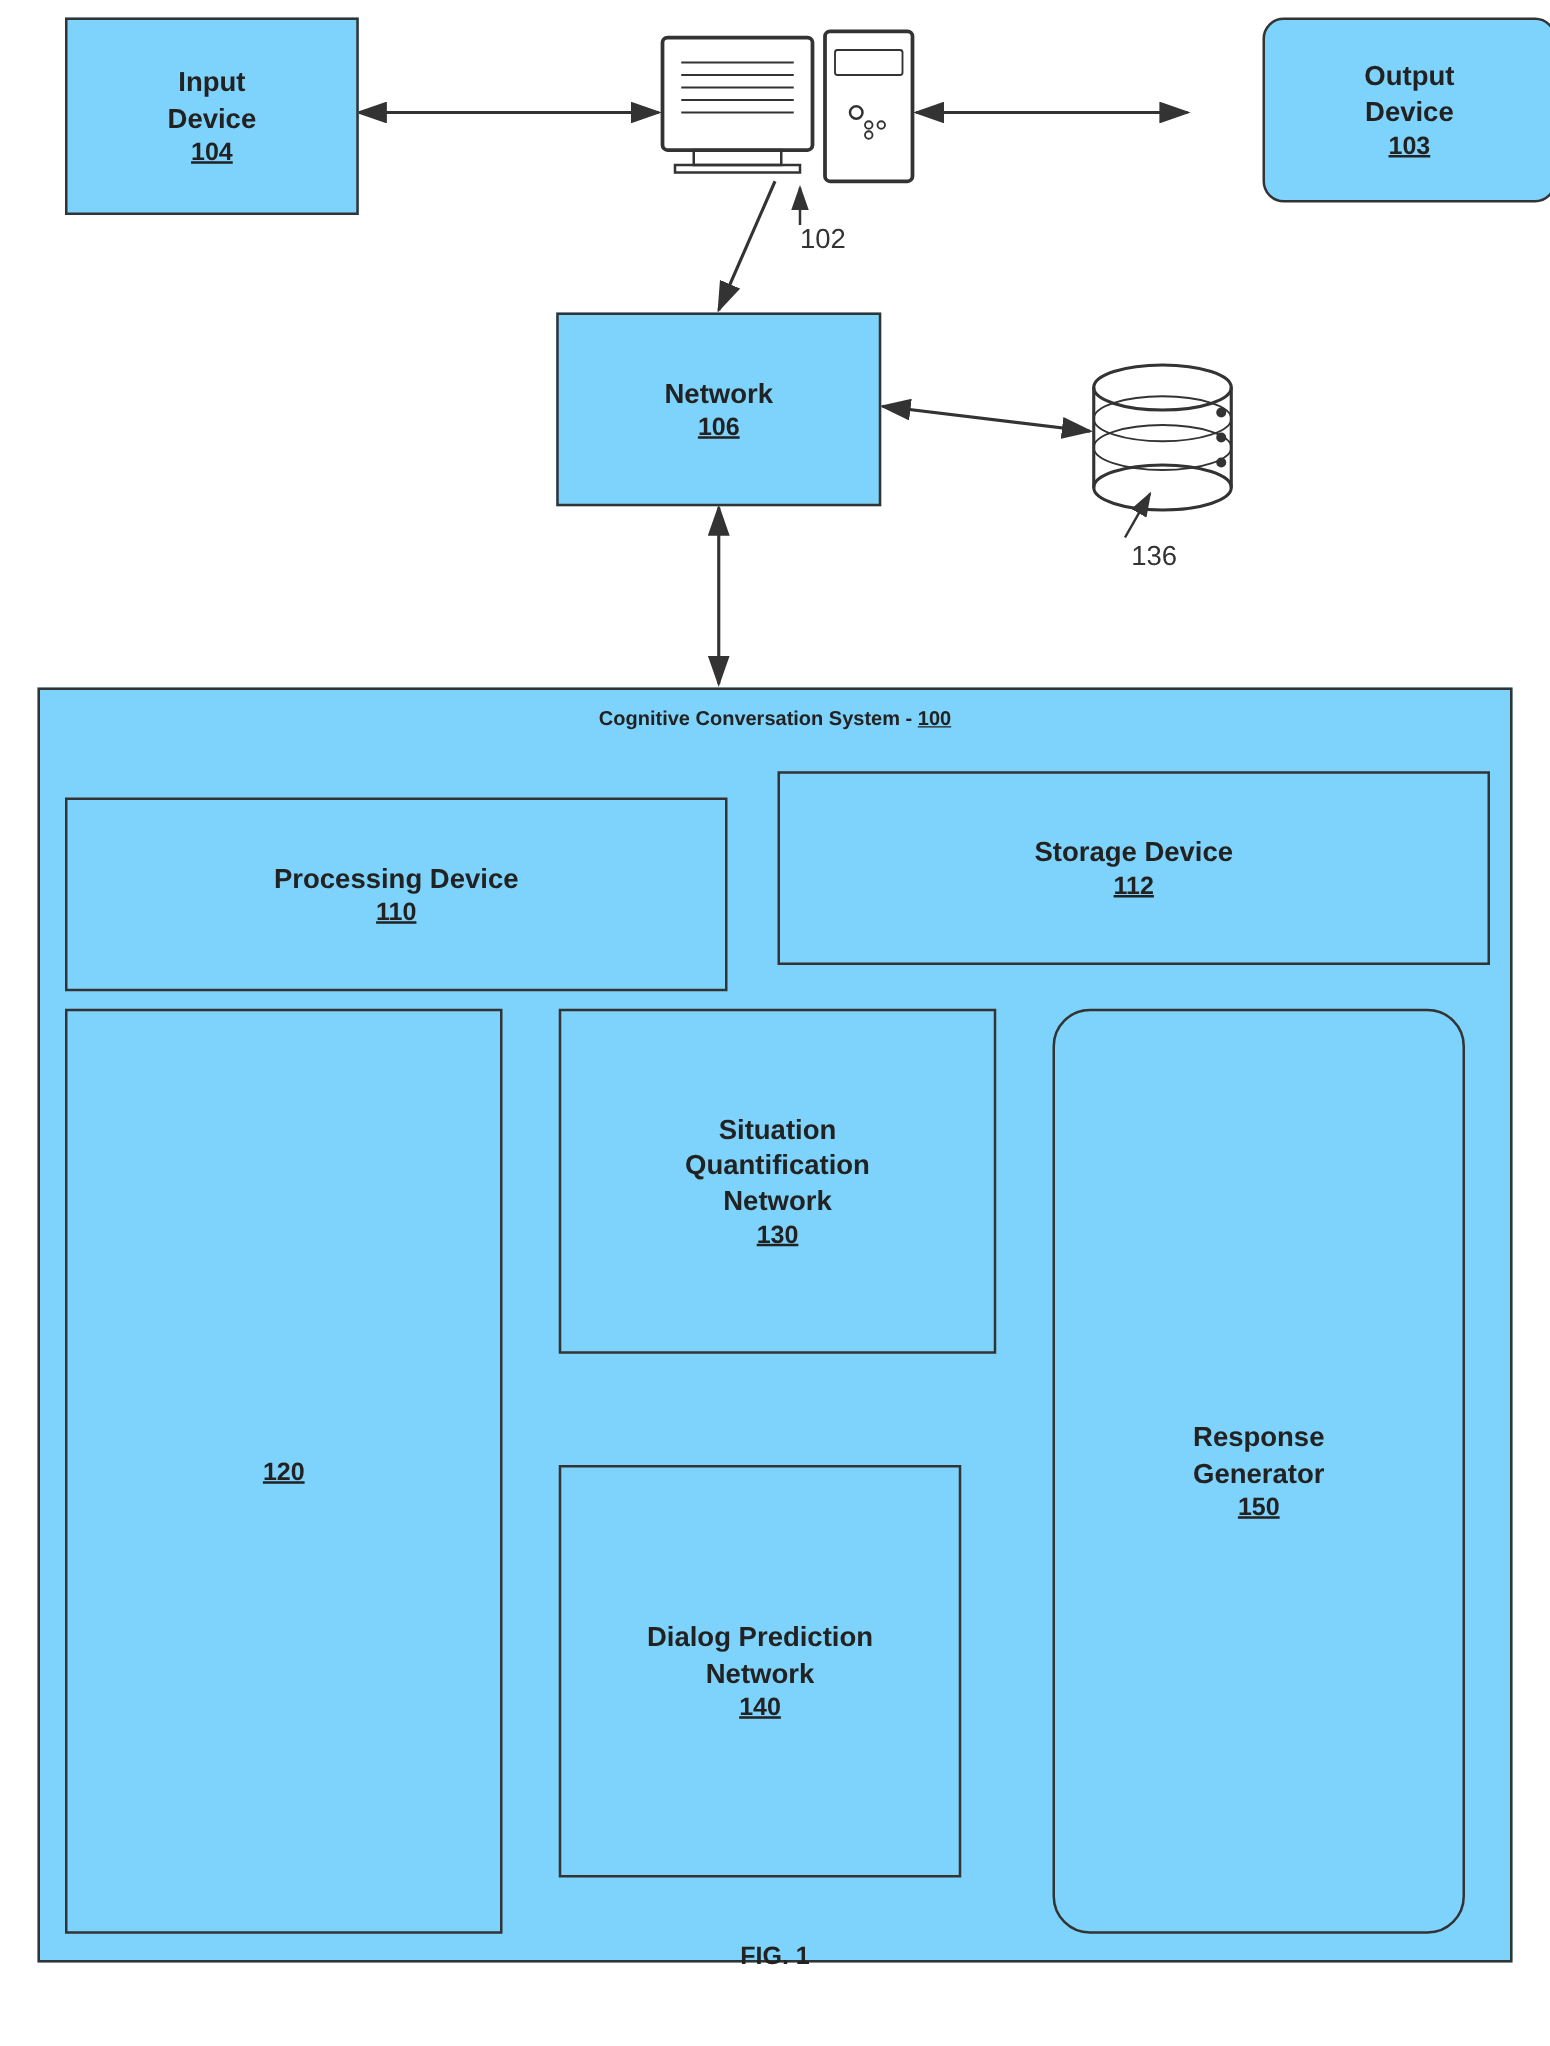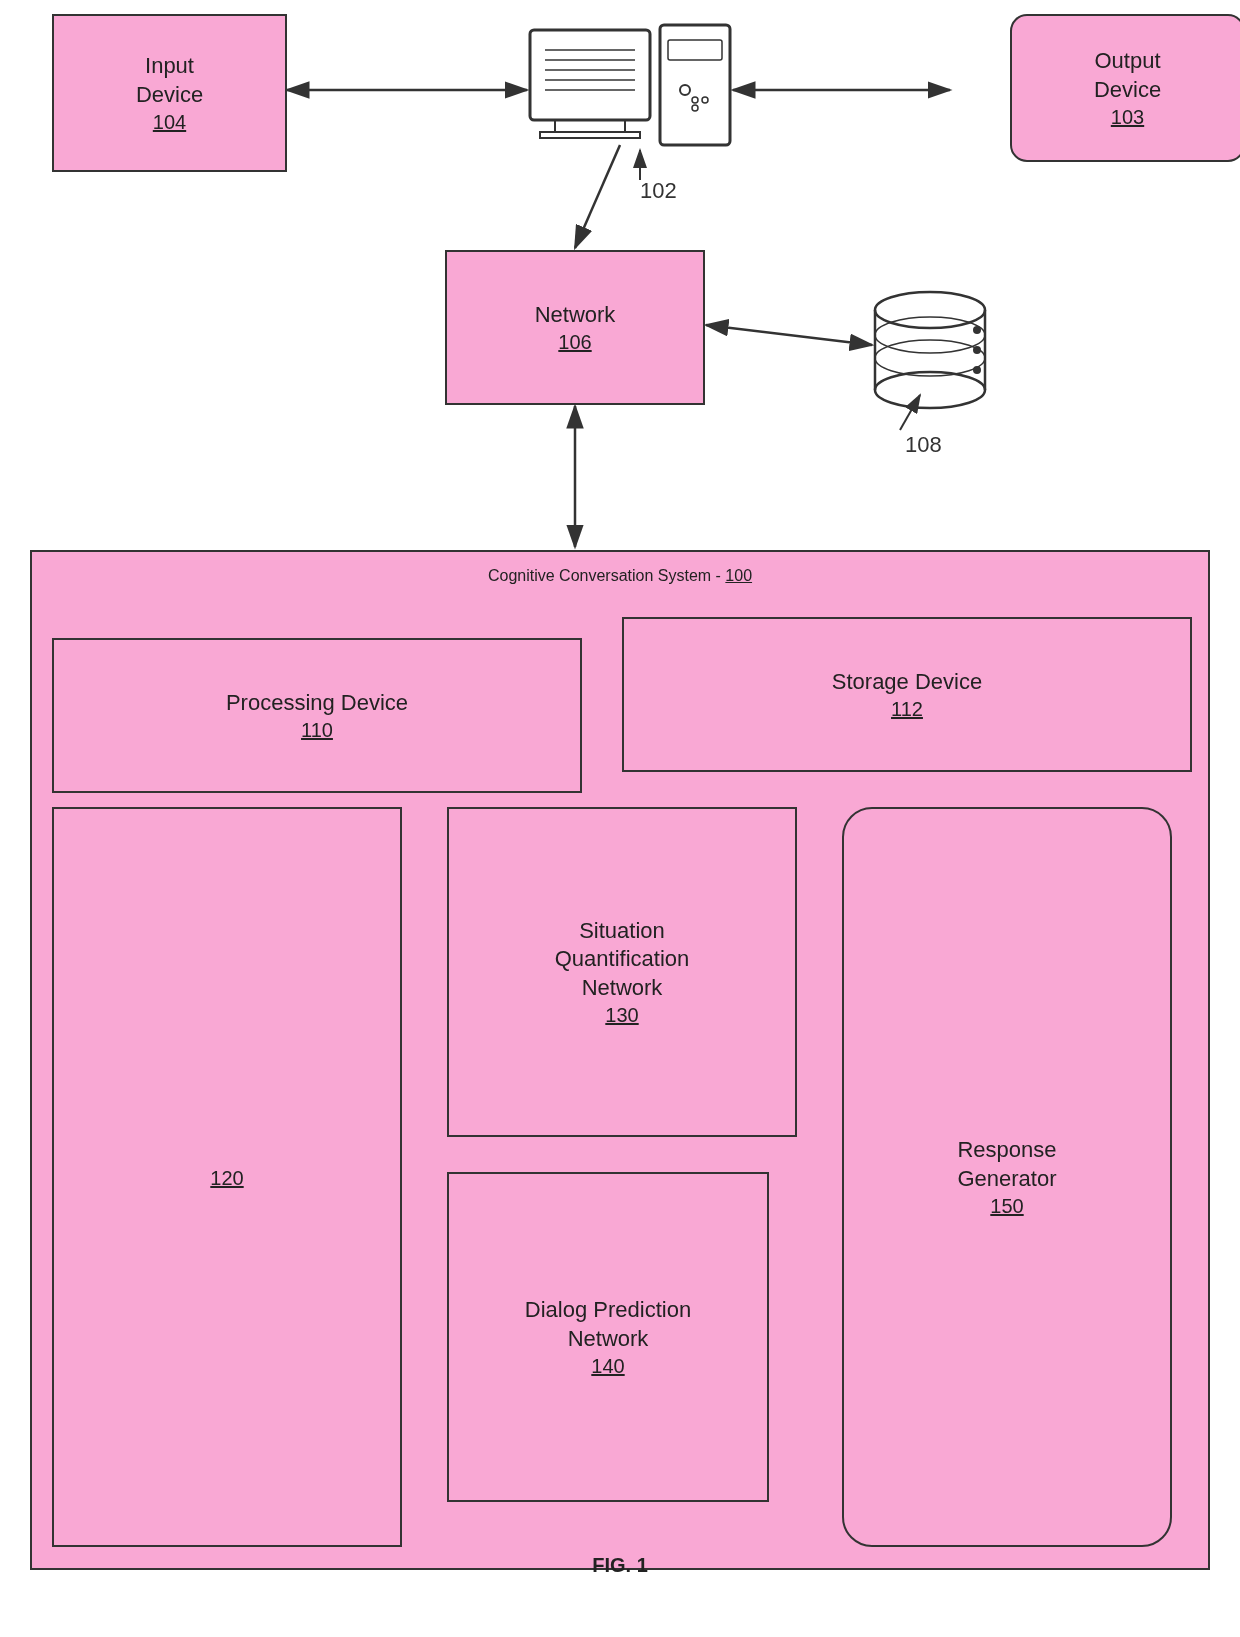--- a/index.html
+++ b/index.html
@@ -13,26 +13,27 @@
     }
     .diagram-container {
       width: 1240px;
       height: 1637px;
       position: relative;
       background: #fff;
     }
     .box {
       position: absolute;
       border: 2px solid #333;
-      background: #f9a8d4;
+      background: #7dd3fc;
       display: flex;
       flex-direction: column;
       align-items: center;
       justify-content: center;
       text-align: center;
+      font-weight: bold;
     }
     .box-label {
       font-size: 22px;
       color: #222;
       line-height: 1.3;
     }
     .box-num {
       font-size: 20px;
       color: #222;
       text-decoration: underline;
@@ -137,21 +138,21 @@
   <div class="ref-label" style="left:640px; top:178px;">
     <span>102</span>
   </div>
 
   <div class="box" style="left:445px; top:250px; width:260px; height:155px;">
     <span class="box-label">Network</span>
     <span class="box-num">106</span>
   </div>
 
   <div class="ref-label" style="left:905px; top:432px;">
-    <span>108</span>
+    <span>136</span>
   </div>
 
   <div class="box" style="left:30px; top:550px; width:1180px; height:1020px; align-items:flex-start; justify-content:flex-start; padding:15px 20px;">
     <div style="width:100%; text-align:center; font-size:16px; color:#222; margin-bottom:12px;">
       <span>Cognitive Conversation System - </span><span style="text-decoration:underline;">100</span>
     </div>
 
     <div class="box" style="position:relative; left:0px; top:0px; width:530px; height:155px; margin-bottom:10px; display:inline-flex;margin-top:41px;">
       <span class="box-label">Processing Device</span>
       <span class="box-num">110</span>
@@ -159,21 +160,21 @@
 
     <div class="box" style="position:absolute; left:590px; top:65px; width:570px; height:155px;">
       <span class="box-label">Storage Device</span>
       <span class="box-num">112</span>
     </div>
 
     <div class="box" style="position:absolute; left:20px; top:255px; width:350px; height:740px;">
       <span class="box-num">120</span>
     </div>
 
-    <div class="box" style="position:absolute; left:415px; top:255px; width:350px; height:330px;">
+    <div class="box" style="position:absolute; left:415px; top:255px; width:350px; height:276px;">
       <span class="box-label" style="white-space:pre-line;">Situation
 Quantification
 Network</span>
       <span class="box-num">130</span>
     </div>
 
     <div class="box" style="position:absolute; left:415px; top:620px; width:322px; height:330px;text-align:center;">
       <span class="box-label" style="white-space:pre-line;">Dialog Prediction
 Network</span>
       <span class="box-num">140</span>

